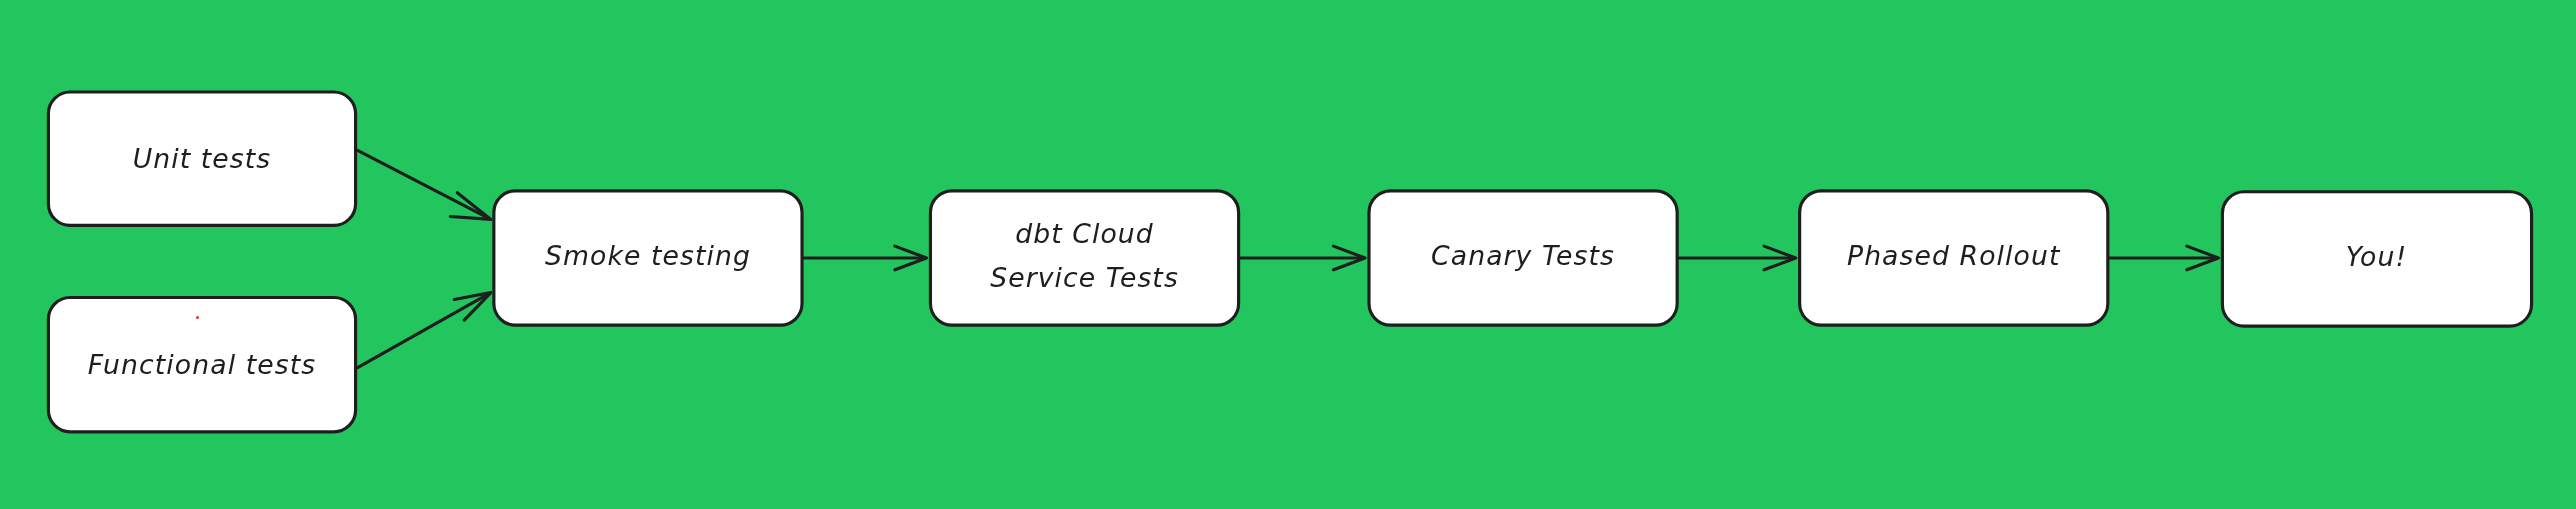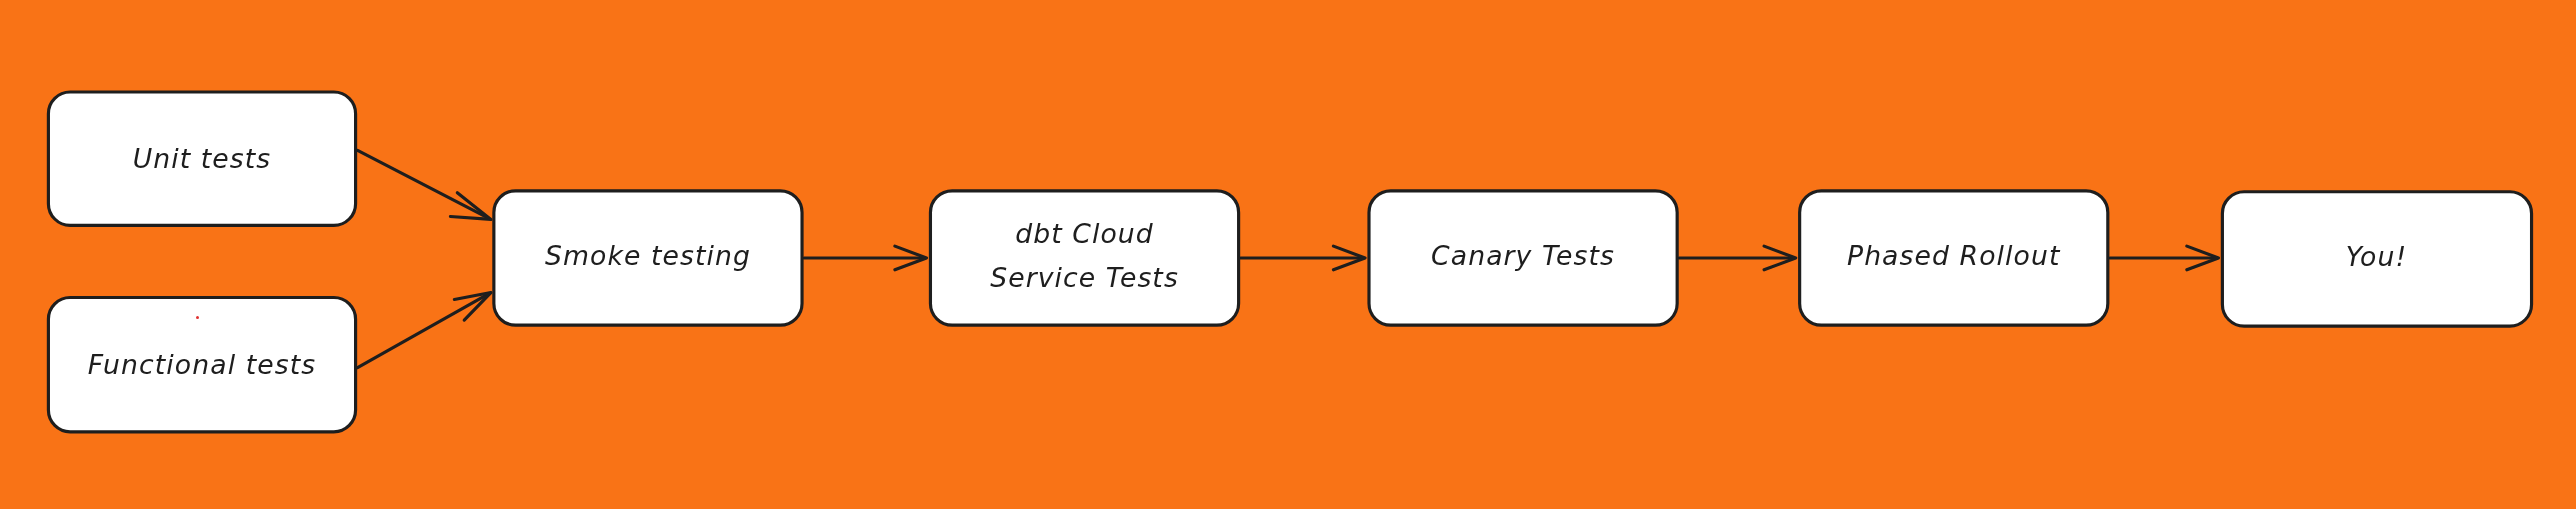--- a/index.html
+++ b/index.html
@@ -4,21 +4,21 @@
 <style>
   html, body {
     margin: 0;
     padding: 0;
     background: #ffffff;
   }
   #canvas {
     position: relative;
     width: 2576px;
     height: 510px;
-    background: #f97316;
+    background: #22c55e;
     overflow: hidden;
     font-family: "DejaVu Sans", sans-serif;
   }
   #diagram-svg {
     position: absolute;
     top: 0;
     left: 0;
     width: 2576px;
     height: 510px;
   }

